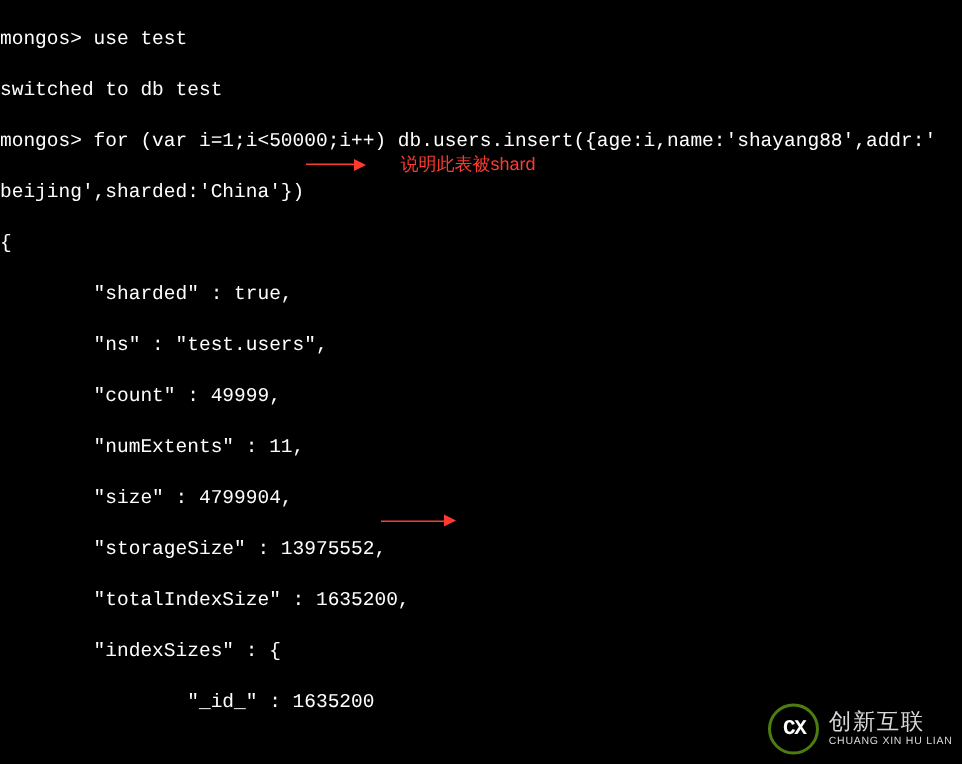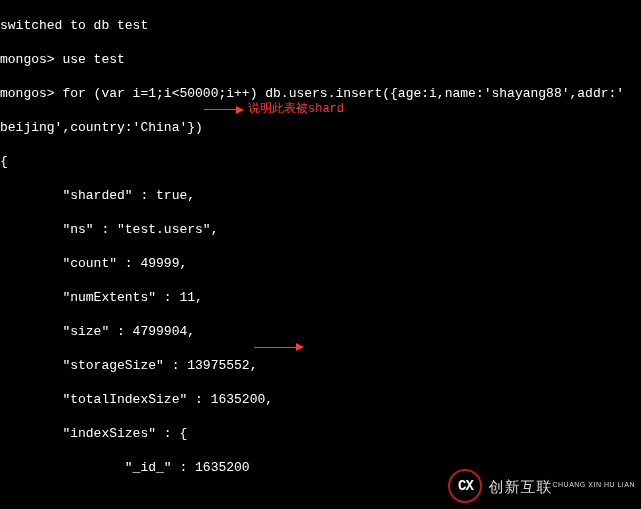--- a/index.html
+++ b/index.html
@@ -30,58 +30,58 @@
     background: #ff3b30;
     flex: none;
   }
   .arrow-head {
     width: 0; height: 0;
     border-top: 4px solid transparent;
     border-bottom: 4px solid transparent;
     border-left: 8px solid #ff3b30;
     flex: none;
   }
-  .ann-text { margin-left: 4px; font-family: Liberation Mono, monospace; }
+  .ann-text { margin-left: 23px; }
   .watermark {
     position: absolute;
     right: 6px;
     bottom: 6px;
     display: flex;
     align-items: center;
     gap: 6px;
   }
   .wm-badge {
-    border: 2px solid #b91c1c;
+    border: 2px solid #4d7c0f;
     border-radius: 50%;
     width: 30px; height: 30px;
     display: flex;
     align-items: center;
     justify-content: center;
     font-weight: bold;
     font-size: 14px;
     color: #fff;
     letter-spacing: -1px;
   }
   .wm-text {
     display: flex;
-    flex-direction: row;
+    flex-direction: column;
     line-height: 1;
     color: #d8d8d8;
   }
   .wm-cn { font-size: 15px; letter-spacing: 1px; font-family: "Microsoft YaHei", sans-serif; }
   .wm-en { font-size: 7px; letter-spacing: 0.5px; font-family: Arial, sans-serif; margin-top: 2px; }
 </style>
 </head>
 <body>
 
 <div class="term">
+<div>mongos&gt; use test</div>
 <div>switched to db test</div>
-<div>mongos&gt; use test</div>
 <div>mongos&gt; for (var i=1;i&lt;50000;i++) db.users.insert({age:i,name:'shayang88',addr:'</div>
-<div>beijing',country:'China'})</div>
+<div>beijing',sharded:'China'})</div>
 <div>{</div>
 <div>        "sharded" : true,</div>
 <div>        "ns" : "test.users",</div>
 <div>        "count" : 49999,</div>
 <div>        "numExtents" : 11,</div>
 <div>        "size" : 4799904,</div>
 <div>        "storageSize" : 13975552,</div>
 <div>        "totalIndexSize" : 1635200,</div>
 <div>        "indexSizes" : {</div>
 <div>                "_id_" : 1635200</div>

